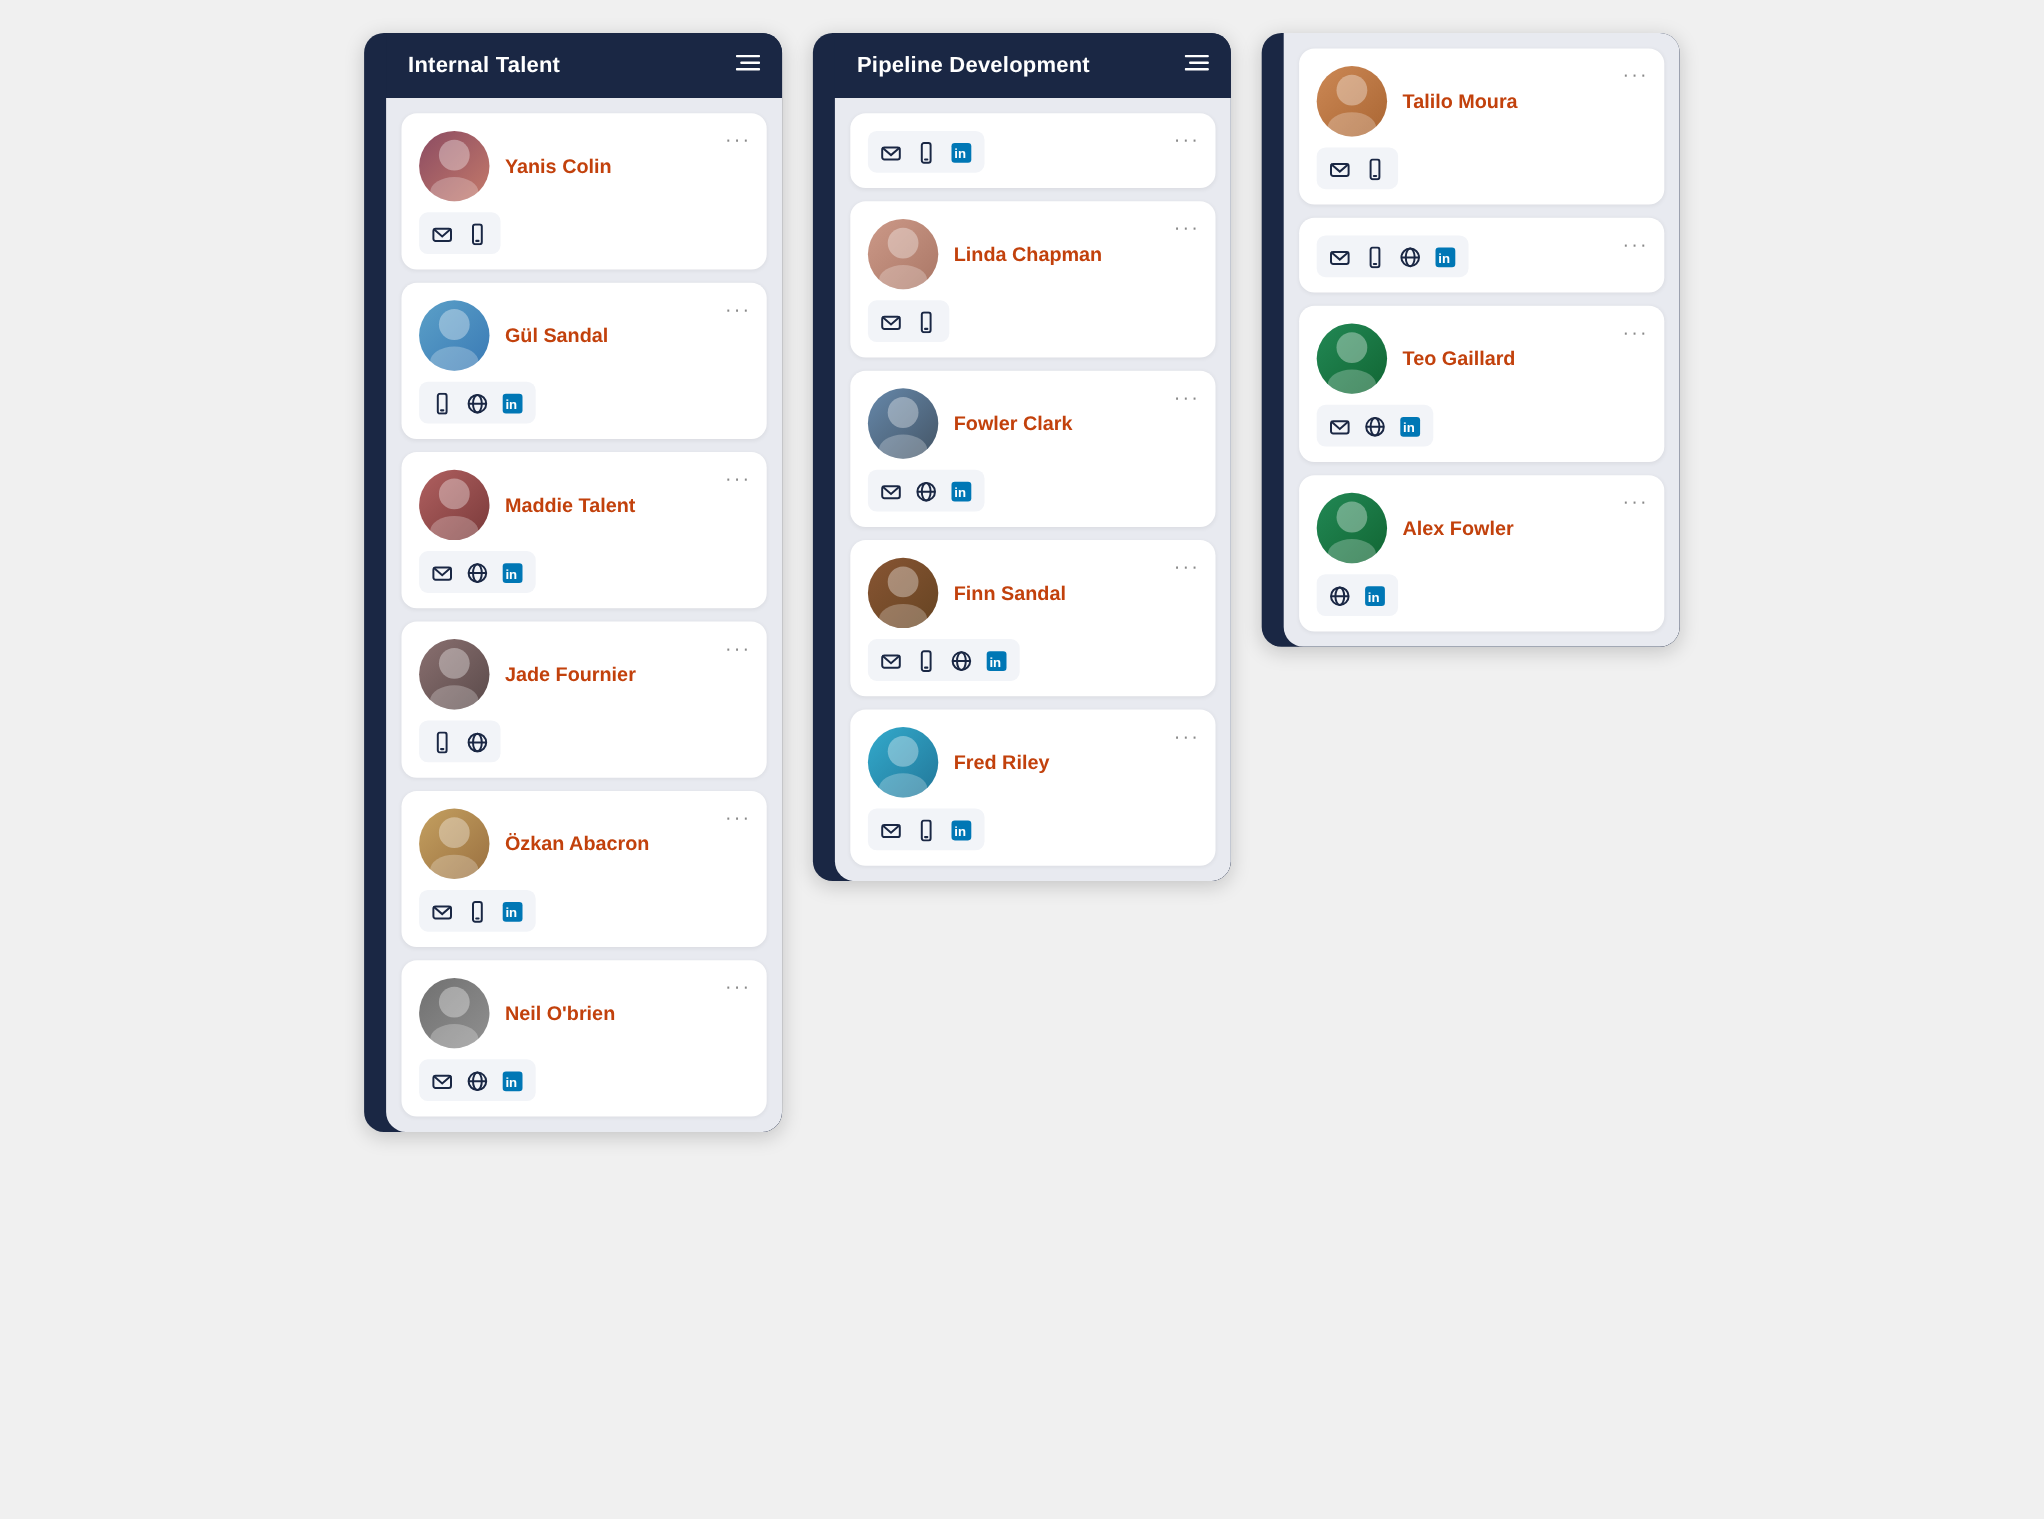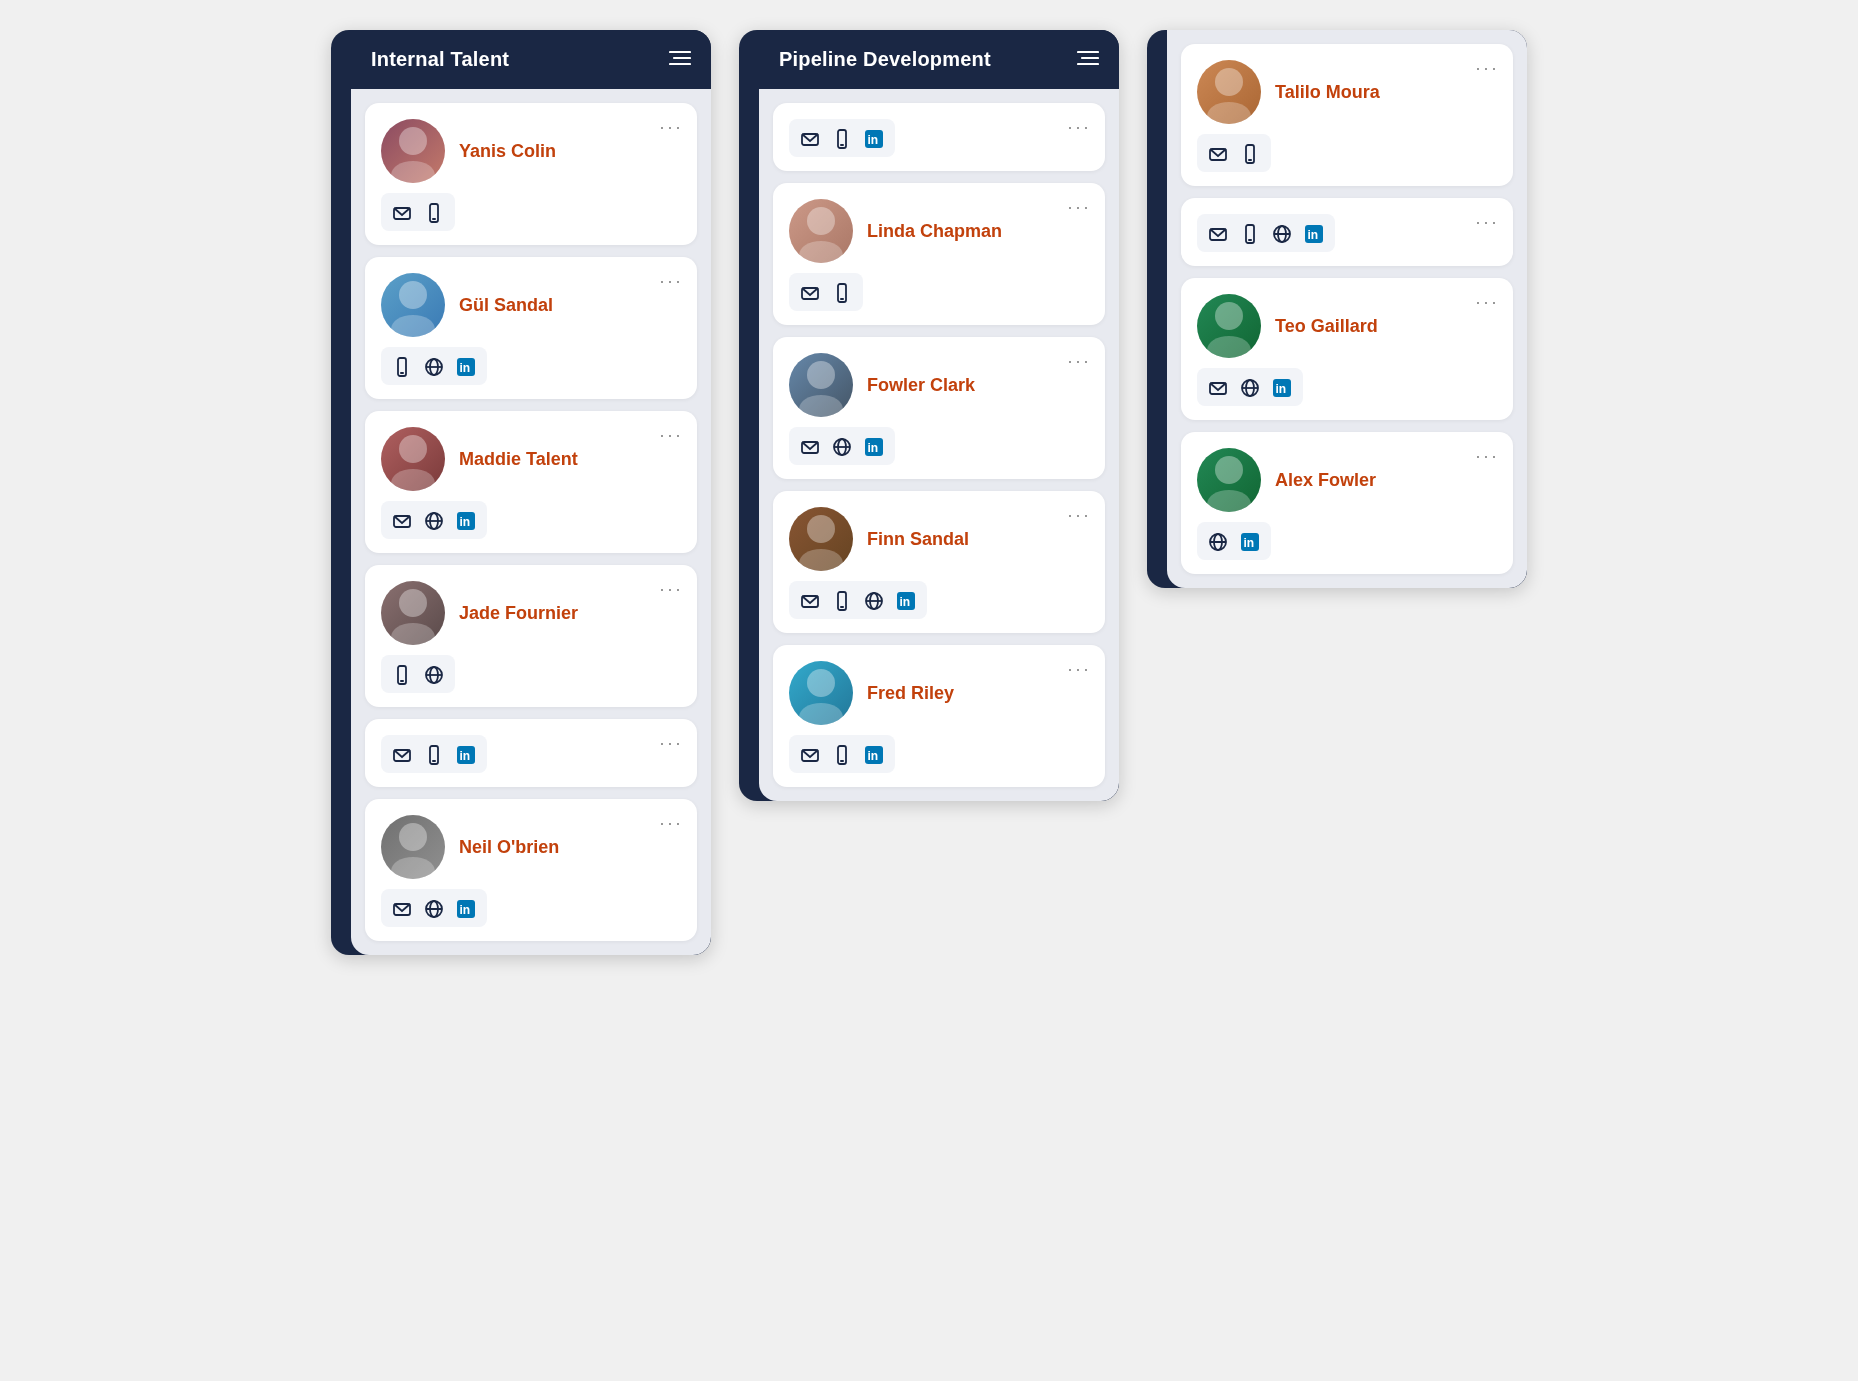--- a/index.html
+++ b/index.html
@@ -267,20 +267,29 @@
               <svg viewBox="0 0 20 20" fill="none" stroke="#1a2744" stroke-width="1.8">
       <circle cx="10" cy="10" r="8"></circle>
       <ellipse cx="10" cy="10" rx="4" ry="8"></ellipse>
       <line x1="2" y1="10" x2="18" y2="10"></line>
     </svg>
             </div>
           </div>
         </div>
         <div class="card">
           <div class="card-dots">···</div>
+          <div class="card-top">
+            <div class="avatar av-5">
+              <svg viewBox="0 0 64 64" width="64" height="64">
+      <circle cx="32" cy="22" r="14" fill="rgba(255,255,255,0.35)"></circle>
+      <ellipse cx="32" cy="56" rx="22" ry="14" fill="rgba(255,255,255,0.25)"></ellipse>
+    </svg>
+            </div>
+            <div class="card-name">Özkan Abacron</div>
+          </div>
           <div class="card-icons">
             <div class="ico">
               <svg viewBox="0 0 20 20" fill="none" stroke="#1a2744" stroke-width="1.8">
       <rect x="2" y="5" width="16" height="11" rx="2"></rect>
       <polyline points="2,5 10,12 18,5"></polyline>
     </svg>
             </div>
             <div class="ico">
               <svg viewBox="0 0 20 20" fill="none" stroke="#1a2744" stroke-width="1.8">
       <rect x="6" y="1" width="8" height="18" rx="2"></rect>

